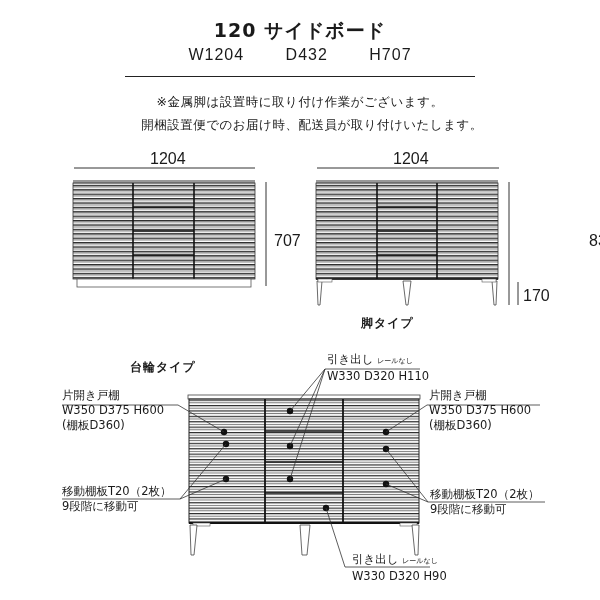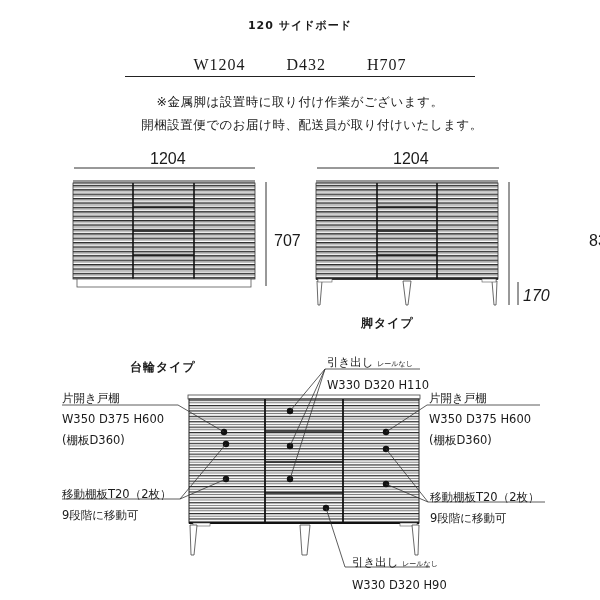--- a/index.html
+++ b/index.html
@@ -1,24 +1,24 @@
 <!DOCTYPE html>
 <html><head>
 <meta charset="utf-8">
 <style>
   html, body { margin: 0; padding: 0; background: #ffffff; }
   body { width: 600px; height: 600px; position: relative; overflow: hidden;
          font-family: "DejaVu Sans", "Liberation Sans", sans-serif; color: #1a1a1a; }
   .abs { position: absolute; }
-  .title { left: 0; width: 600px; top: 18px; text-align: center; font-size: 11px; font-weight: bold; letter-spacing: 1px; }
-  .dims { left: 0; width: 600px; top: 56px; text-align: center; font-size: 16px; font-family: Liberation Serif, serif; letter-spacing: 1px; }
+  .title { left: 0; width: 600px; top: 18px; text-align: center; font-size: 19px; font-weight: bold; letter-spacing: 1px; }
+  .dims { left: 0; width: 600px; top: 46px; text-align: center; font-size: 16px; font-family: Liberation Sans, sans-serif; letter-spacing: 1px; }
   .dims span { display: inline-block; margin: 0 18px; }
   .hr { left: 125px; width: 350px; top: 76px; height: 0; border-top: 1.5px solid #222; }
   .note { left: 0; width: 600px; text-align: center; font-size: 12.5px; letter-spacing: 0.5px; }
-  .label { font-size: 11.5px; line-height: 21px; white-space: nowrap; }
+  .label { font-size: 11.5px; line-height: 15px; white-space: nowrap; }
   .label .small { font-size: 7px; }
   .dimtxt { font-family: "Liberation Sans", sans-serif; font-size: 16px; }
   .caption { font-size: 12px; font-weight: bold; letter-spacing: 1px; }
   svg { position: absolute; left: 0; top: 0; }
 </style>
 </head>
 <body>
 
 <div class="abs title">120 サイドボード</div>
 <div class="abs dims">
@@ -132,21 +132,21 @@
     </g>
   </g>
 </svg>
 
 <div class="abs dimtxt" style="left:150px; top:150px;">1204</div>
 <div class="abs dimtxt" style="left:274px; top:232px;">707</div>
 <div class="abs caption" style="left:130px; top:315px;margin-top:44px;">台輪タイプ</div>
 
 <div class="abs dimtxt" style="left:393px; top:150px;">1204</div>
 <div class="abs dimtxt" style="left:545px; top:232px;margin-left:44px;">835</div>
-<div class="abs dimtxt" style="left:523px; top:287px;font-style:italic;">170</div>
+<div class="abs dimtxt" style="left:523px; top:287px;">170</div>
 <div class="abs caption" style="left:361px; top:315px;">脚タイプ</div>
 
 <div class="abs label" style="left:327px; top:352px;">
   <span>引き出し</span>
   <span class="small">レールなし</span><br>
   <span>W330 D320 H110</span>
 </div>
 
 <div class="abs label" style="left:62px; top:388px;">
   <span>片開き戸棚</span><br>

